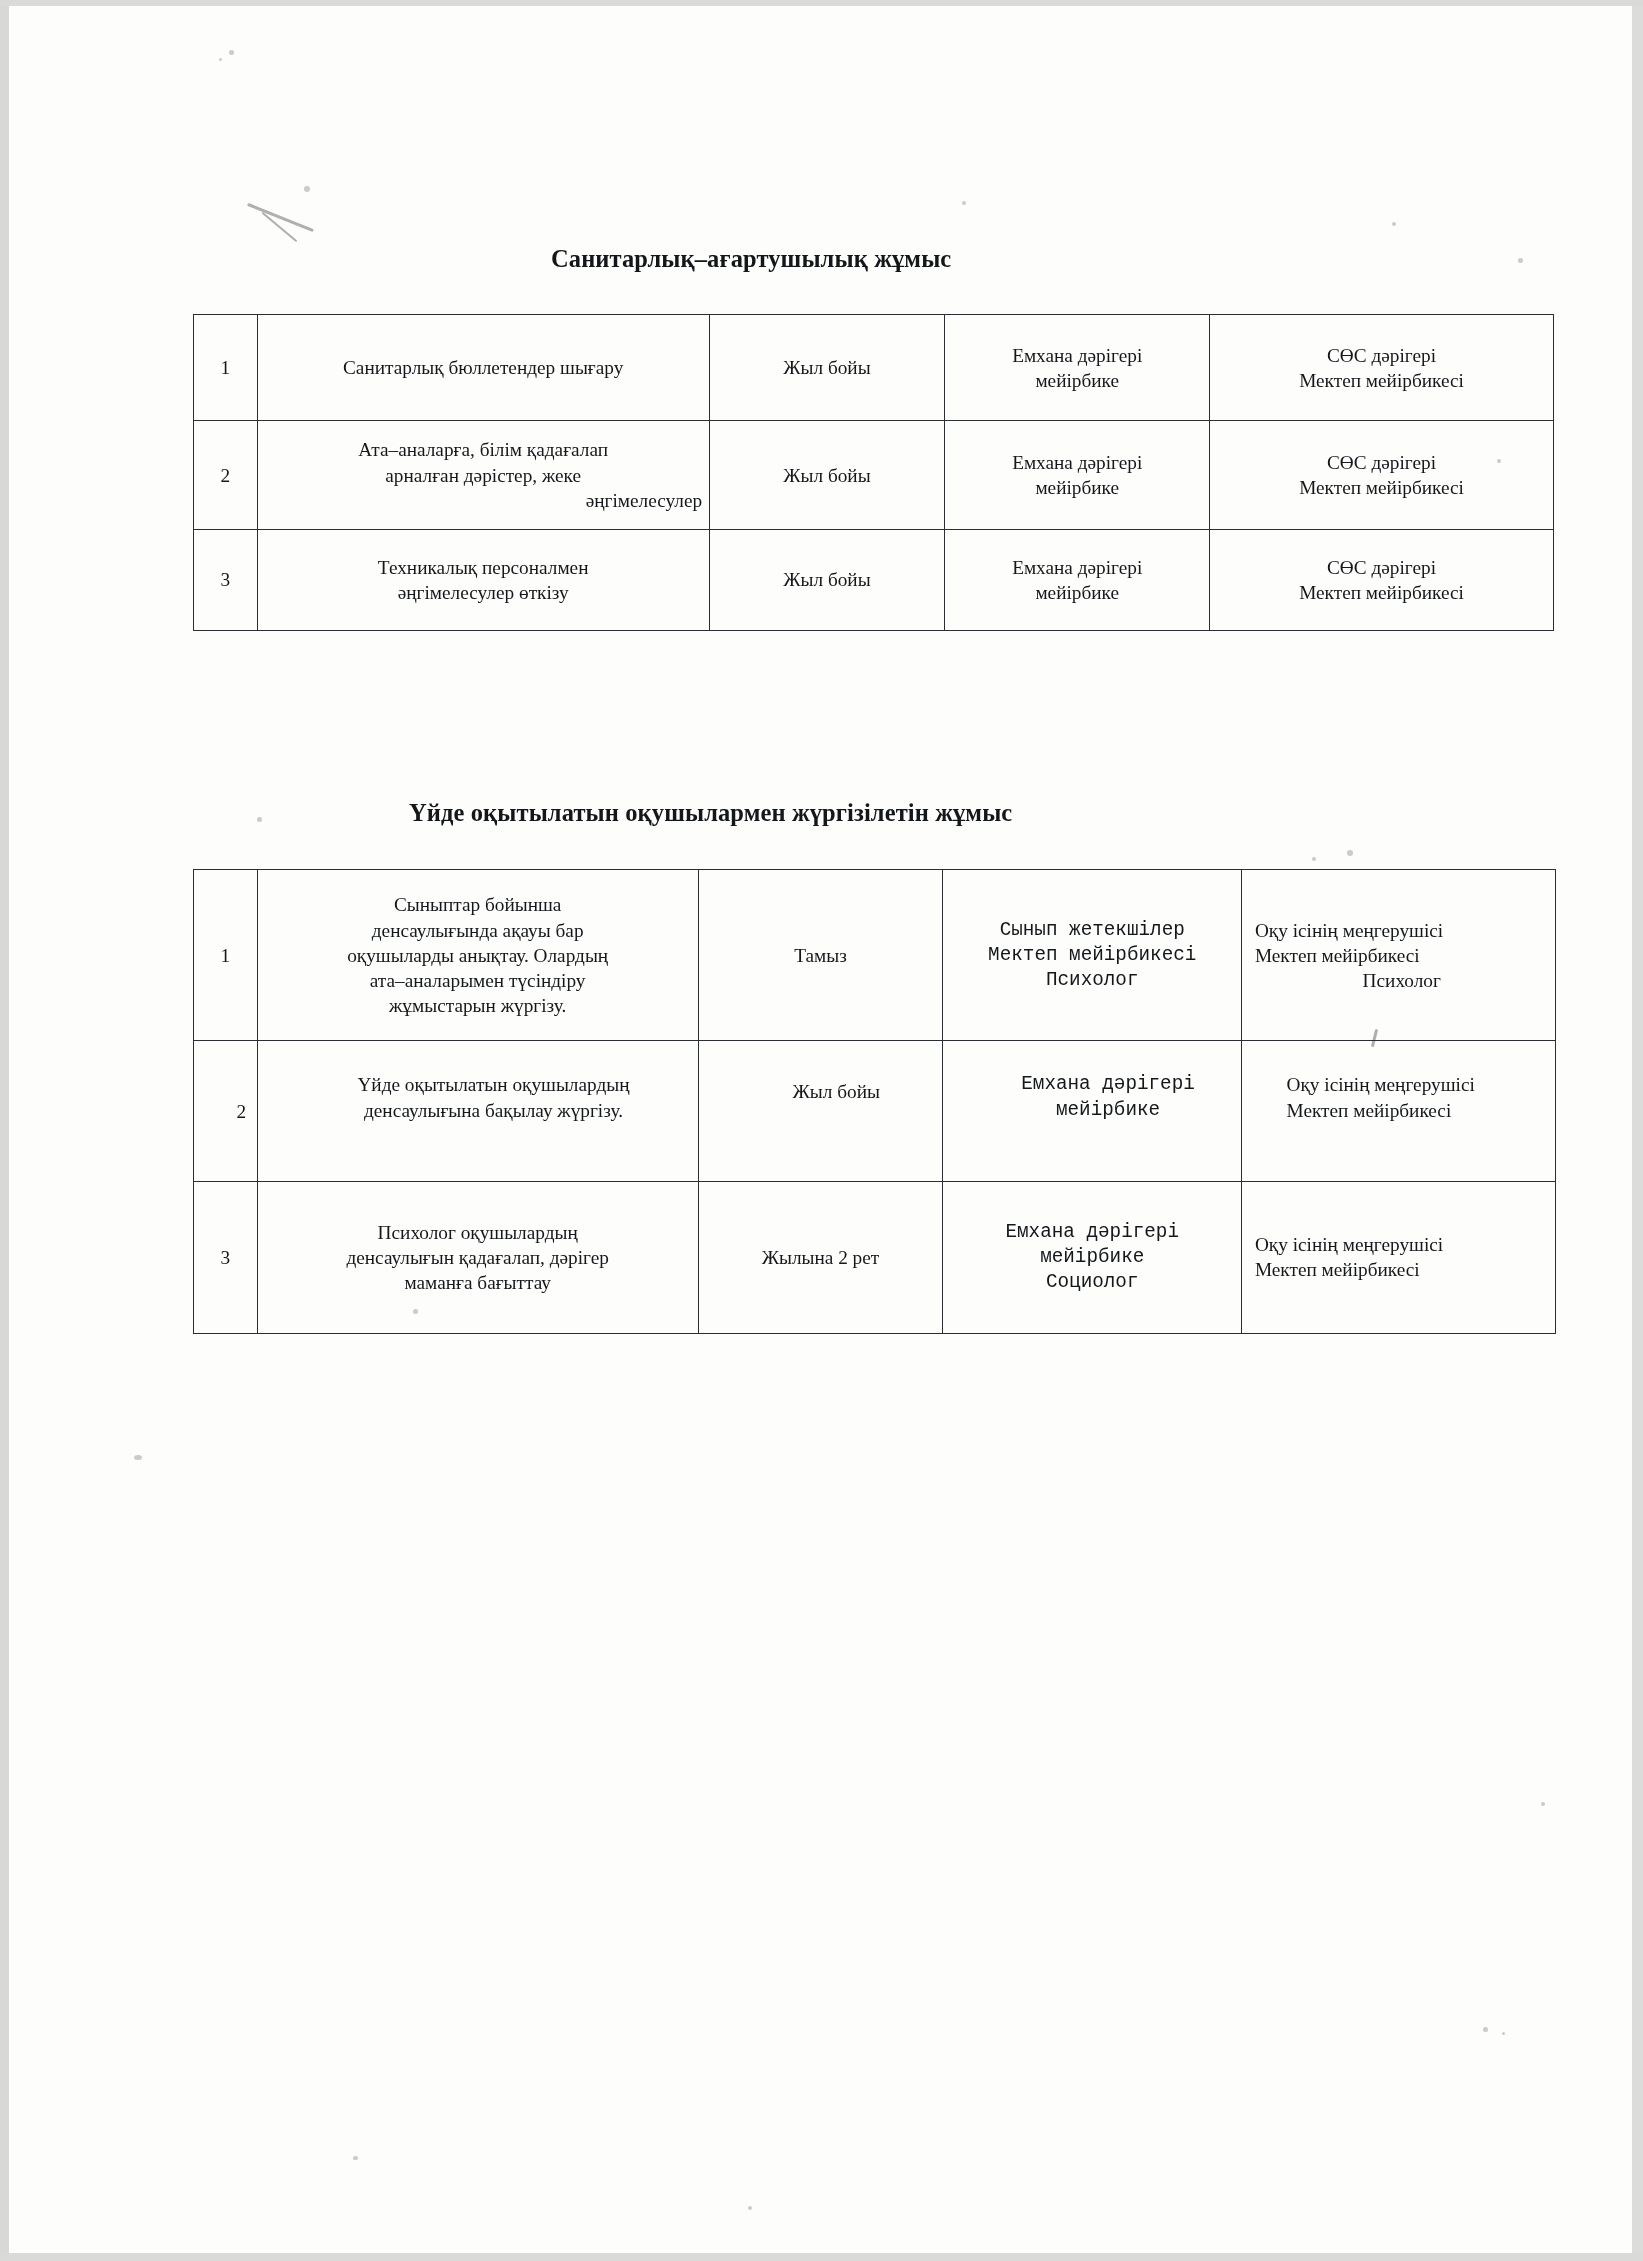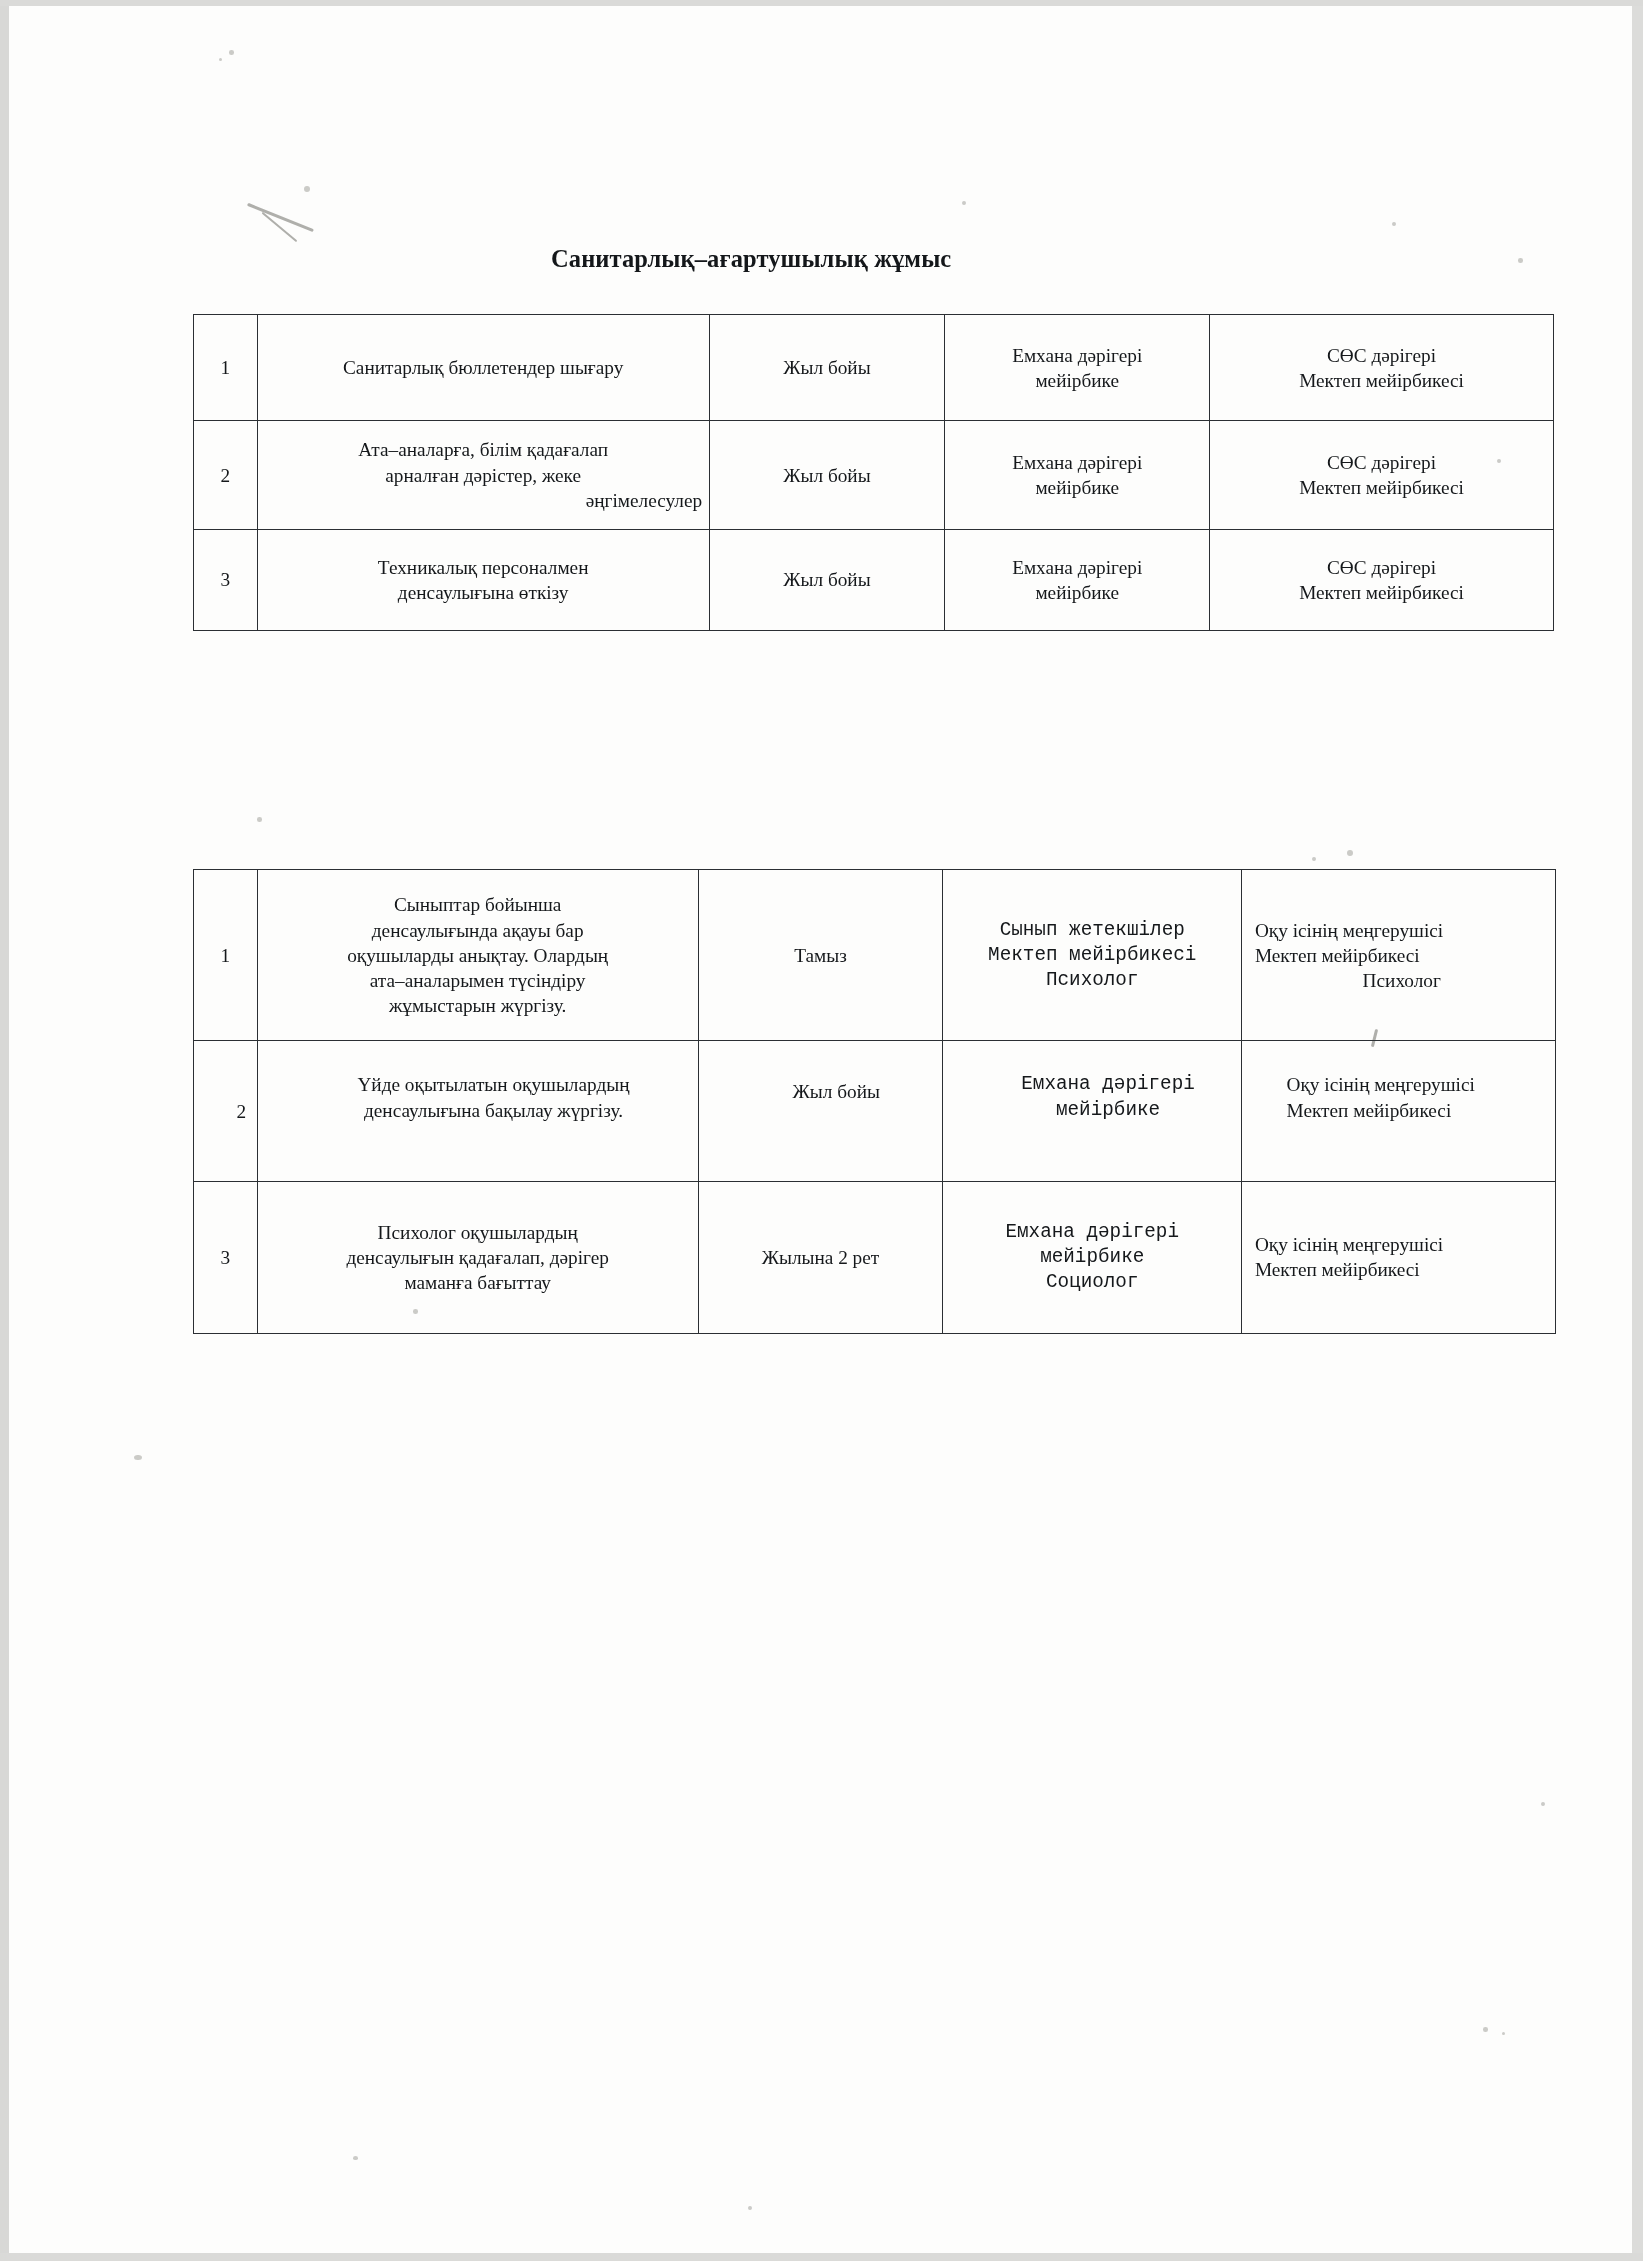--- a/index.html
+++ b/index.html
@@ -210,21 +210,21 @@
             <span>Мектеп мейірбикесі</span>
           </span>
         </td>
       </tr>
 
       <tr class="r3">
         <td class="c-num num">3</td>
         <td class="c-task">
           <span class="cell-lines">
             <span>Техникалық персоналмен</span>
-            <span>денсаулығына өткізу</span>
+            <span>әңгімелесулер өткізу</span>
           </span>
         </td>
         <td class="c-time">
           <span class="cell-lines">
             <span>Жыл бойы</span>
           </span>
         </td>
         <td class="c-resp">
           <span class="cell-lines">
             <span>Емхана дәрігері</span>
@@ -234,20 +234,21 @@
         <td class="c-ctrl">
           <span class="cell-lines">
             <span>СӨС дәрігері</span>
             <span>Мектеп мейірбикесі</span>
           </span>
         </td>
       </tr>
     </tbody>
   </table>
 
+  <h2 class="doc-title title-2">Үйде оқытылатын оқушылармен жүргізілетін жұмыс</h2>
 
   <table class="doc-table" id="table-home">
     <tbody>
       <tr class="r1">
         <td class="c-num num">1</td>
         <td class="c-task">
           <span class="cell-lines">
             <span>Сыныптар бойынша</span>
             <span>денсаулығында ақауы бар</span>
             <span>оқушыларды анықтау. Олардың</span>

